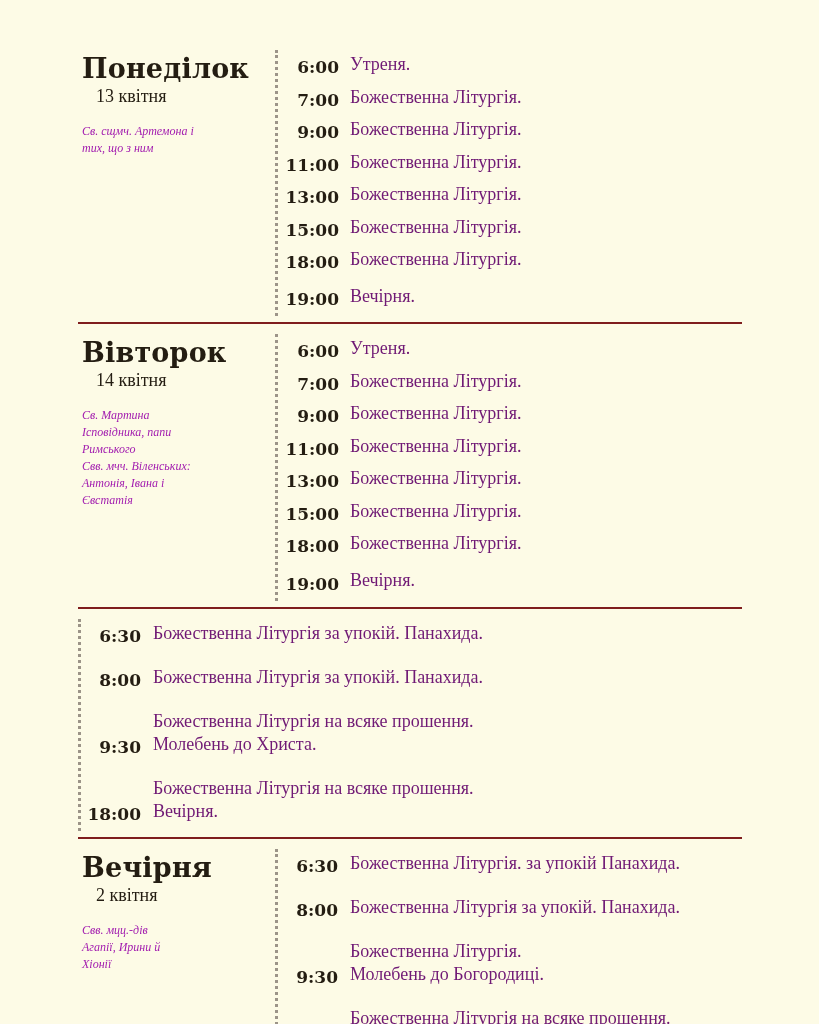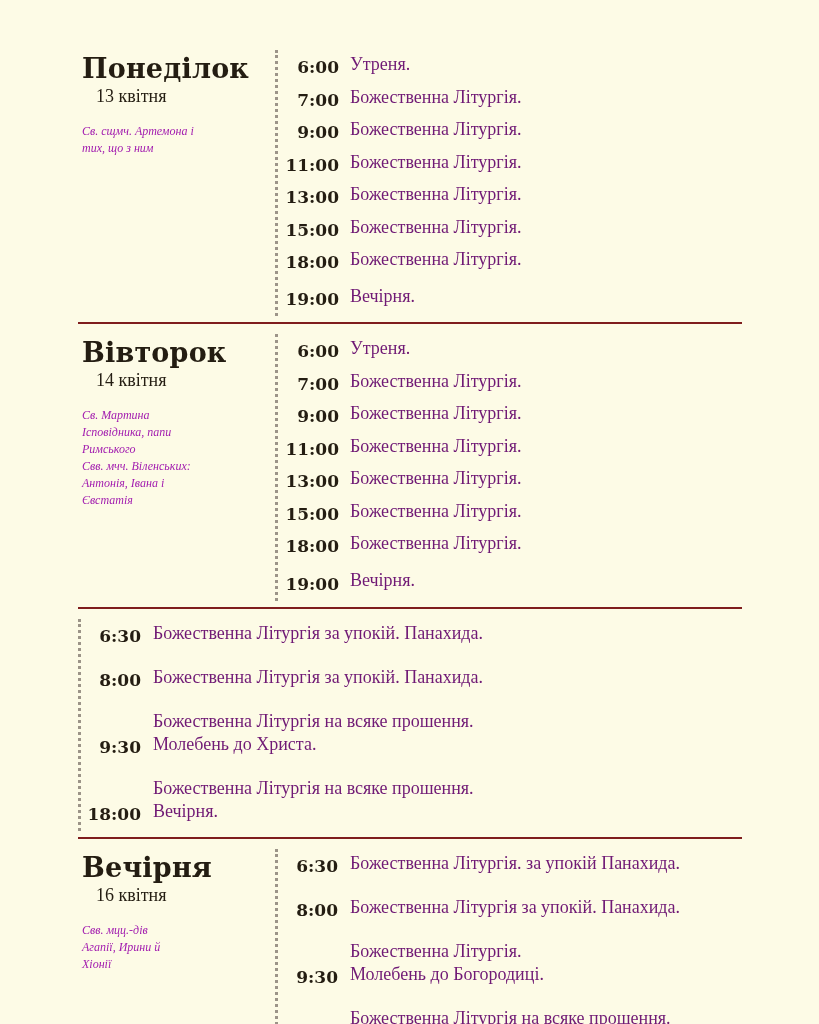--- a/index.html
+++ b/index.html
@@ -239,21 +239,21 @@
           <div class="svc-row">
             <div class="svc-time">18:00</div>
             <div class="svc-desc">Божественна Літургія на всяке прошення.
 Вечірня.</div>
           </div>
         </div>
       </div>
       <div class="day-block">
         <div class="day-left">
           <div class="day-name">Вечірня</div>
-          <div class="day-date">16 квітня</div>
+          <div class="day-date">2 квітня</div>
           <div class="day-saints">Свв. мцц.-дів
 Агапії, Ирини й
 Хіонії</div>
         </div>
         <div class="dot-rule"></div>
         <div class="day-right roomy">
           <div class="svc-row">
             <div class="svc-time">6:30</div>
             <div class="svc-desc">Божественна Літургія. за упокій Панахида.</div>
           </div>

